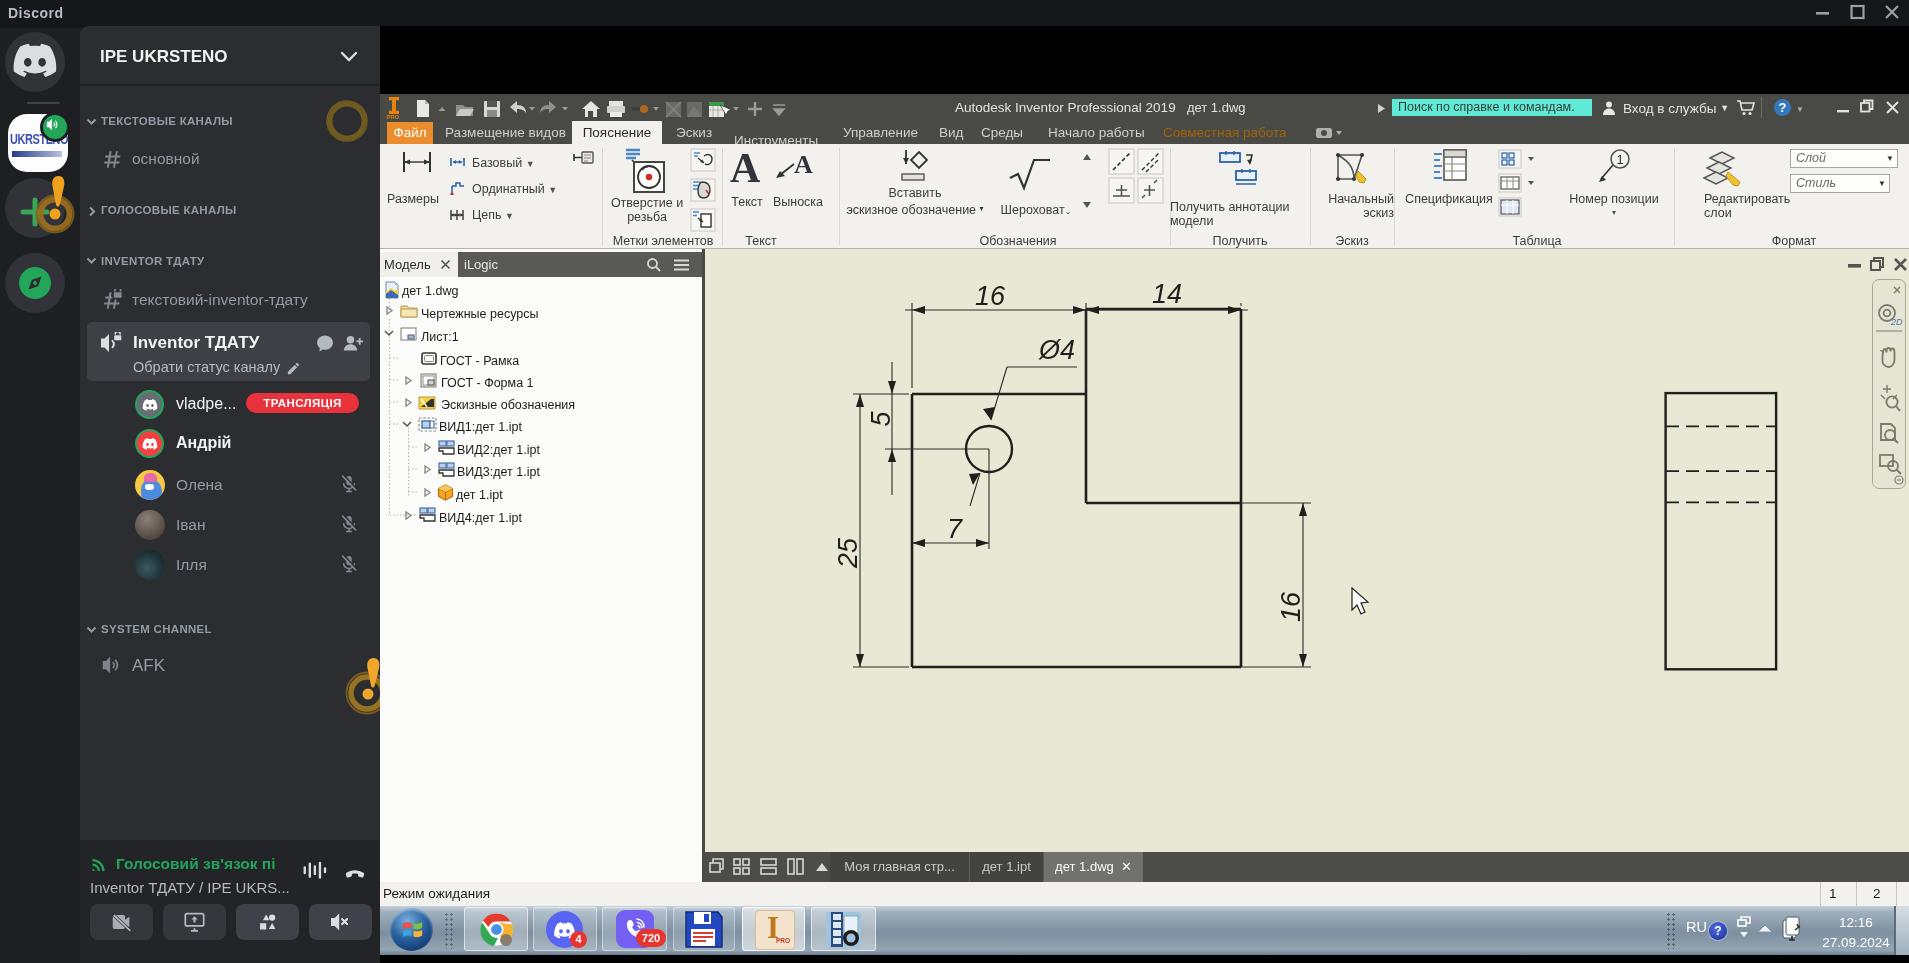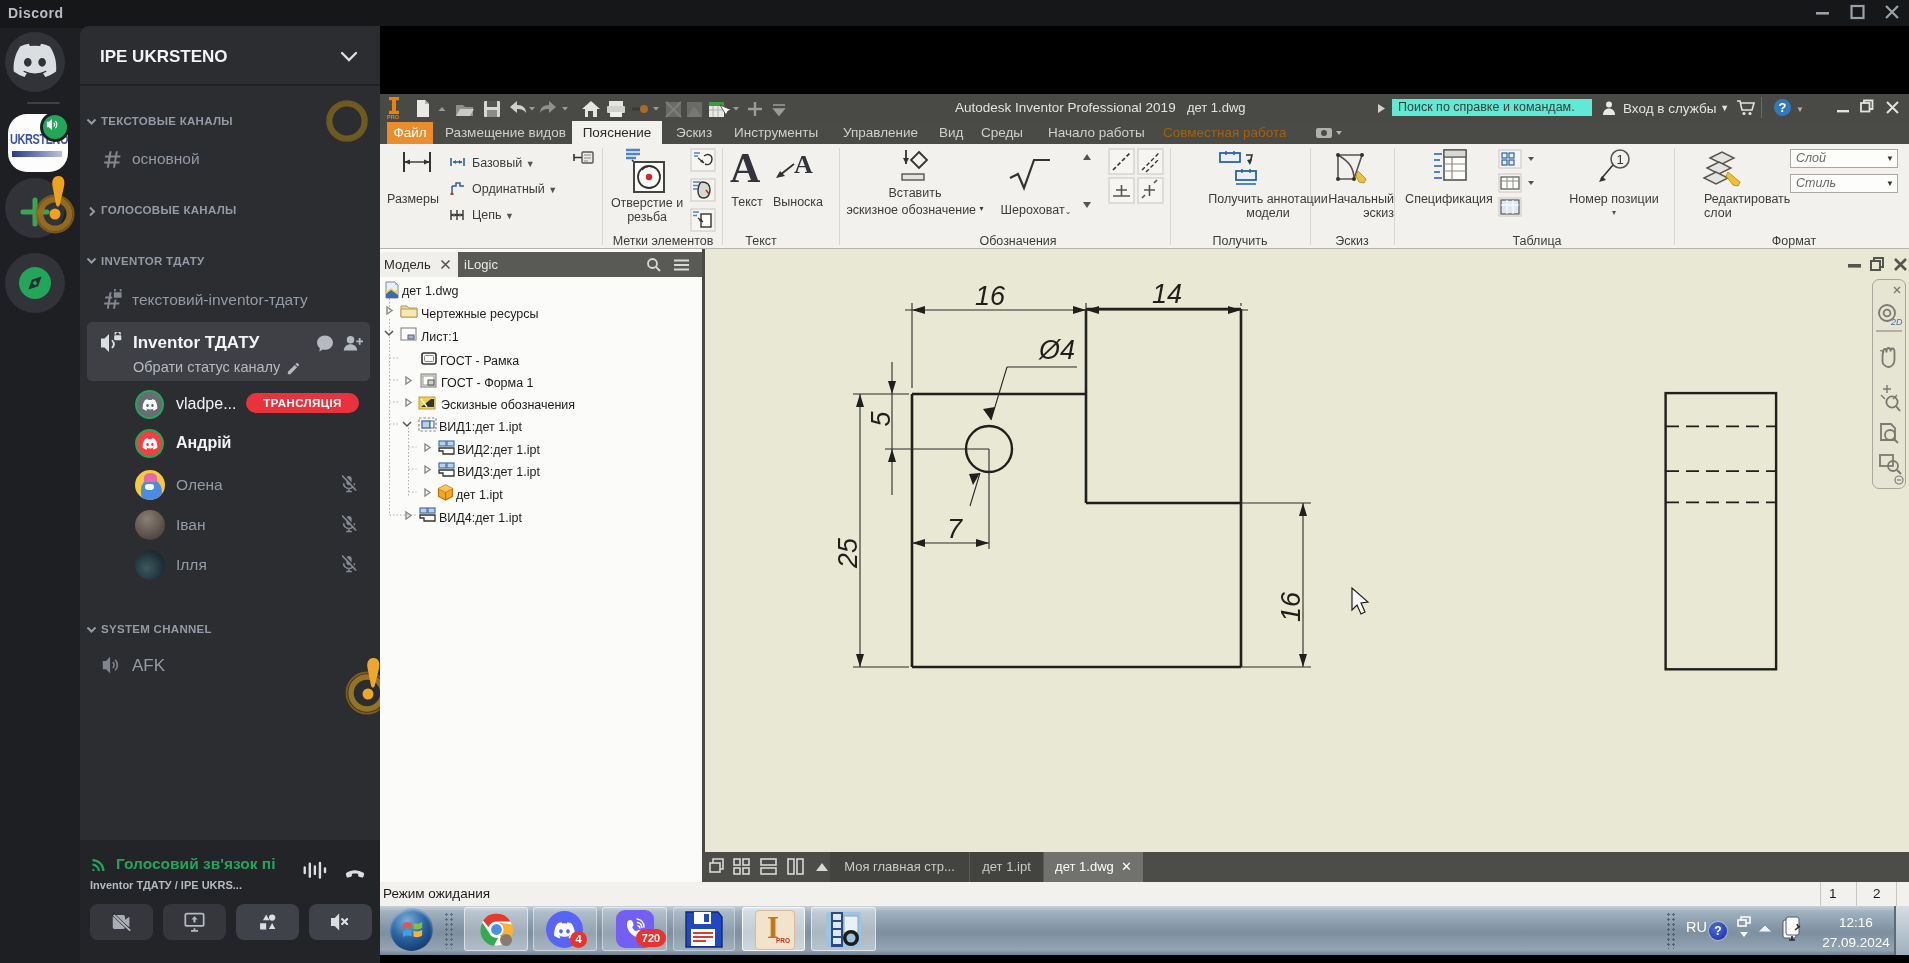--- a/index.html
+++ b/index.html
@@ -184,21 +184,21 @@
     <circle cx="31" cy="47" r="20.5" fill="none" stroke="#8a641c" stroke-width="1.8" opacity=".85"></circle>
     <circle cx="32" cy="48" r="5.5" fill="#f0a62c"></circle>
     <path d="M37.5 12 C42.5 12 44.3 16.5 43 22.5 L38.8 39.5 C38.1 42.2 35.6 42.2 35 39.5 L31.6 22.5 C30.3 16.5 32.5 12 37.5 12 Z" fill="#f0a62c"></path>
   </svg>
 
   <div class="abs" style="left:0;top:814px;width:300px;height:149px;background:#232428;"></div>
   <svg class="abs" style="left:9px;top:830px;width:19px;height:18px" viewBox="0 0 24 24">
         <path fill="#23a559" d="M4 4a16 16 0 0 1 16 16h-3A13 13 0 0 0 4 7zM4 10a10 10 0 0 1 10 10h-3a7 7 0 0 0-7-7zM4 17a3 3 0 0 1 3 3H4z"></path>
       </svg>
   <div class="abs" style="left:36px;top:829px;font-size:15.5px;font-weight:bold;color:#23a559;">Голосовий зв'язок пі</div>
-  <div class="abs" style="left:10px;top:853px;font-size:11px;color:#b5bac1;font-weight:bold;">Inventor ТДАТУ / IPE UKRS...</div>
+  <div class="abs" style="left:10px;top:853px;font-size:15px;color:#b5bac1;">Inventor ТДАТУ / IPE UKRS...</div>
   <svg class="abs" style="left:222px;top:835px;width:26px;height:20px" viewBox="0 0 26 20">
         <g stroke="#dbdee1" stroke-width="2.6" stroke-linecap="round">
           <path d="M3 7v6M8.5 3v14M14 6v8M19.5 2v16M25 8v4" transform="scale(0.92)"></path>
         </g>
       </svg>
   <svg class="abs" style="left:262px;top:836px;width:26px;height:22px" viewBox="0 0 24 24">
         <path fill="#dbdee1" d="M12 9c-3.5 0-6.7 1-9.2 2.8-.6.4-.9 1.1-.7 1.8l.7 2.4c.2.7 1 1.1 1.7.9l3.1-.9c.6-.2 1-.7 1-1.3v-1.6c2.2-.6 4.6-.6 6.8 0v1.6c0 .6.4 1.1 1 1.3l3.1.9c.7.2 1.5-.2 1.7-.9l.7-2.4c.2-.7-.1-1.4-.7-1.8A16.2 16.2 0 0 0 12 9z"></path>
       </svg>
 
   <div class="abs" style="left:10px;top:878px;width:63px;height:36px;background:#36373d;border-radius:8px;"></div>
@@ -301,21 +301,21 @@
           <path d="M29 9v-2.5h8.5v8.5H35"></path>
         </g>
     <path d="M52 8l11 11M63 8l-11 11" stroke="#e2e2de" stroke-width="2"></path>
   </svg>
 
   <div class="abs" style="left:0;top:96px;width:1529px;height:22px;background:#4a4a47;"></div>
   <div class="abs" style="left:7px;top:96px;width:46px;height:22px;background:#ec8d2d;color:#fff;font-size:13.5px;text-align:center;line-height:22px;">Файл</div>
   <div class="abs" style="left:65px;top:96px;color:#cfcfcb;font-size:13.5px;line-height:22px;">Размещение видов</div>
   <div class="abs" style="left:192px;top:95px;width:90px;height:23px;background:#f2f1ee;color:#2b2b29;font-size:13.5px;text-align:center;line-height:23px;">Пояснение</div>
   <div class="abs" style="left:296px;top:96px;color:#cfcfcb;font-size:13.5px;line-height:22px;">Эскиз</div>
-  <div class="abs" style="left:354px;top:96px;color:#cfcfcb;font-size:13.5px;line-height:22px;">Инструменты</div>
+  <div class="abs" style="left:354px;top:104px;color:#cfcfcb;font-size:13.5px;line-height:22px;">Инструменты</div>
   <div class="abs" style="left:463px;top:96px;color:#cfcfcb;font-size:13.5px;line-height:22px;">Управление</div>
   <div class="abs" style="left:559px;top:96px;color:#cfcfcb;font-size:13.5px;line-height:22px;">Вид</div>
   <div class="abs" style="left:601px;top:96px;color:#cfcfcb;font-size:13.5px;line-height:22px;">Среды</div>
   <div class="abs" style="left:668px;top:96px;color:#cfcfcb;font-size:13.5px;line-height:22px;">Начало работы</div>
   <div class="abs" style="left:783px;top:96px;color:#a16207;font-size:13.5px;line-height:22px;">Совместная работа</div>
   <svg class="abs" style="left:936px;top:101px;width:26px;height:12px" viewBox="0 0 26 12">
         <rect x="0" y="1" width="16" height="10" rx="2" fill="#b0b0ac"></rect>
         <circle cx="8" cy="6" r="3" fill="#4a4a47"></circle>
         <path d="M20 4h6l-3 4z" fill="#b0b0ac"></path>
       </svg>
@@ -433,21 +433,21 @@
     </svg>
 
     <svg class="abs" style="left:838px;top:5px;width:42px;height:40px" viewBox="0 0 42 40">
       <rect x="2" y="4" width="20" height="9" fill="#e8f0f8" stroke="#2a62a8" stroke-width="1.8"></rect>
       <path d="M8 2v4M16 2v4" stroke="#2a62a8" stroke-width="1.4"></path>
       <path d="M28 6h6l-2 8" stroke="#33332f" stroke-width="1.6" fill="none"></path>
           <path d="M32 16l-3-5 5-1z" fill="#33332f"></path>
       <rect x="18" y="22" width="20" height="9" fill="#e8f0f8" stroke="#2a62a8" stroke-width="1.8"></rect>
       <path d="M24 20v4M32 20v4M18 35h20" stroke="#2a62a8" stroke-width="1.4"></path>
     </svg>
-    <div class="abs" style="left:790px;top:48px;width:140px;text-align:center;margin-left:28px;">Получить аннотации<br>модели</div>
+    <div class="abs" style="left:790px;top:56px;width:140px;">Получить аннотации<br>модели</div>
     <div class="abs" style="left:790px;top:90px;width:140px;text-align:center;">Получить</div>
 
     <svg class="abs" style="left:952px;top:5px;width:40px;height:40px" viewBox="0 0 40 40">
       <path d="M6 6 L30 6 22 30 6 30 Z M6 6 C16 12 22 18 22 30" fill="none" stroke="#55554f" stroke-width="1.6"></path>
       <circle cx="6" cy="6" r="2" fill="#33332f"></circle>
           <circle cx="30" cy="6" r="2" fill="#33332f"></circle>
           <circle cx="22" cy="30" r="2" fill="#33332f"></circle>
           <circle cx="6" cy="30" r="2" fill="#33332f"></circle>
       <path d="M26 22l8 8-2 4-5-1-3-6z" fill="#f2c12e" stroke="#ba952a" stroke-width="1"></path>
     </svg>
@@ -495,21 +495,21 @@
     <svg class="abs" style="left:1322px;top:4px;width:42px;height:40px" viewBox="0 0 42 40">
       <g fill="#e4e4e0" stroke="#55554f" stroke-width="1.4">
         <path d="M8 10l12-6 12 6-12 6z"></path>
             <path d="M5 17l12-6 12 6-12 6z" transform="translate(0,3)"></path>
             <path d="M2 24l12-6 12 6-12 6z" transform="translate(0,6)"></path>
       </g>
       <path d="M26 24l12 10-2 4-5-1-7-9z" fill="#f2c12e" stroke="#ba952a" stroke-width="1"></path>
     </svg>
     <div class="abs" style="left:1324px;top:48px;width:100px;text-align:left;">Редактировать<br>слои</div>
     <div class="abs" style="left:1410px;top:5px;width:108px;height:19px;background:#fdfdfb;border:1px solid #aaa8a3;box-sizing:border-box;"><span style="margin-left:5px;font-style:italic;color:#6a6a66;font-size:12.5px;line-height:17px;">Слой</span><span style="float:right;margin-right:3px;font-size:8px;line-height:17px;color:#33332f;">▼</span></div>
-    <div class="abs" style="left:1410px;top:30px;width:108px;height:19px;background:#fdfdfb;border:1px solid #aaa8a3;box-sizing:border-box;"><span style="margin-left:5px;font-style:italic;color:#6a6a66;font-size:12.5px;line-height:17px;">Стиль</span><span style="float:right;margin-right:3px;font-size:8px;line-height:17px;color:#33332f;">▼</span></div>
+    <div class="abs" style="left:1410px;top:30px;width:100px;height:19px;background:#fdfdfb;border:1px solid #aaa8a3;box-sizing:border-box;"><span style="margin-left:5px;font-style:italic;color:#6a6a66;font-size:12.5px;line-height:17px;">Стиль</span><span style="float:right;margin-right:3px;font-size:8px;line-height:17px;color:#33332f;">▼</span></div>
     <div class="abs" style="left:1384px;top:90px;width:60px;text-align:center;">Формат</div>
   </div>
 
   <div class="abs" style="left:0;top:223px;width:322px;height:633px;background:#fbfbfa;"></div>
   <div class="abs" style="left:0;top:226px;width:322px;height:25px;background:#595955;"></div>
   <div class="abs" style="left:0;top:226px;width:78px;height:25px;background:#f0efec;color:#2b2b29;font-size:13px;line-height:25px;"><span style="margin-left:4px;">Модель</span></div>
   <svg class="abs" style="left:60px;top:233px;width:11px;height:11px" viewBox="0 0 11 11">
         <path d="M1.5 1.5l8 8M9.5 1.5l-8 8" stroke="#55554f" stroke-width="1.6"></path>
       </svg>
   <div class="abs" style="left:84px;top:226px;color:#e8e8e4;font-size:13px;line-height:25px;">iLogic</div>

